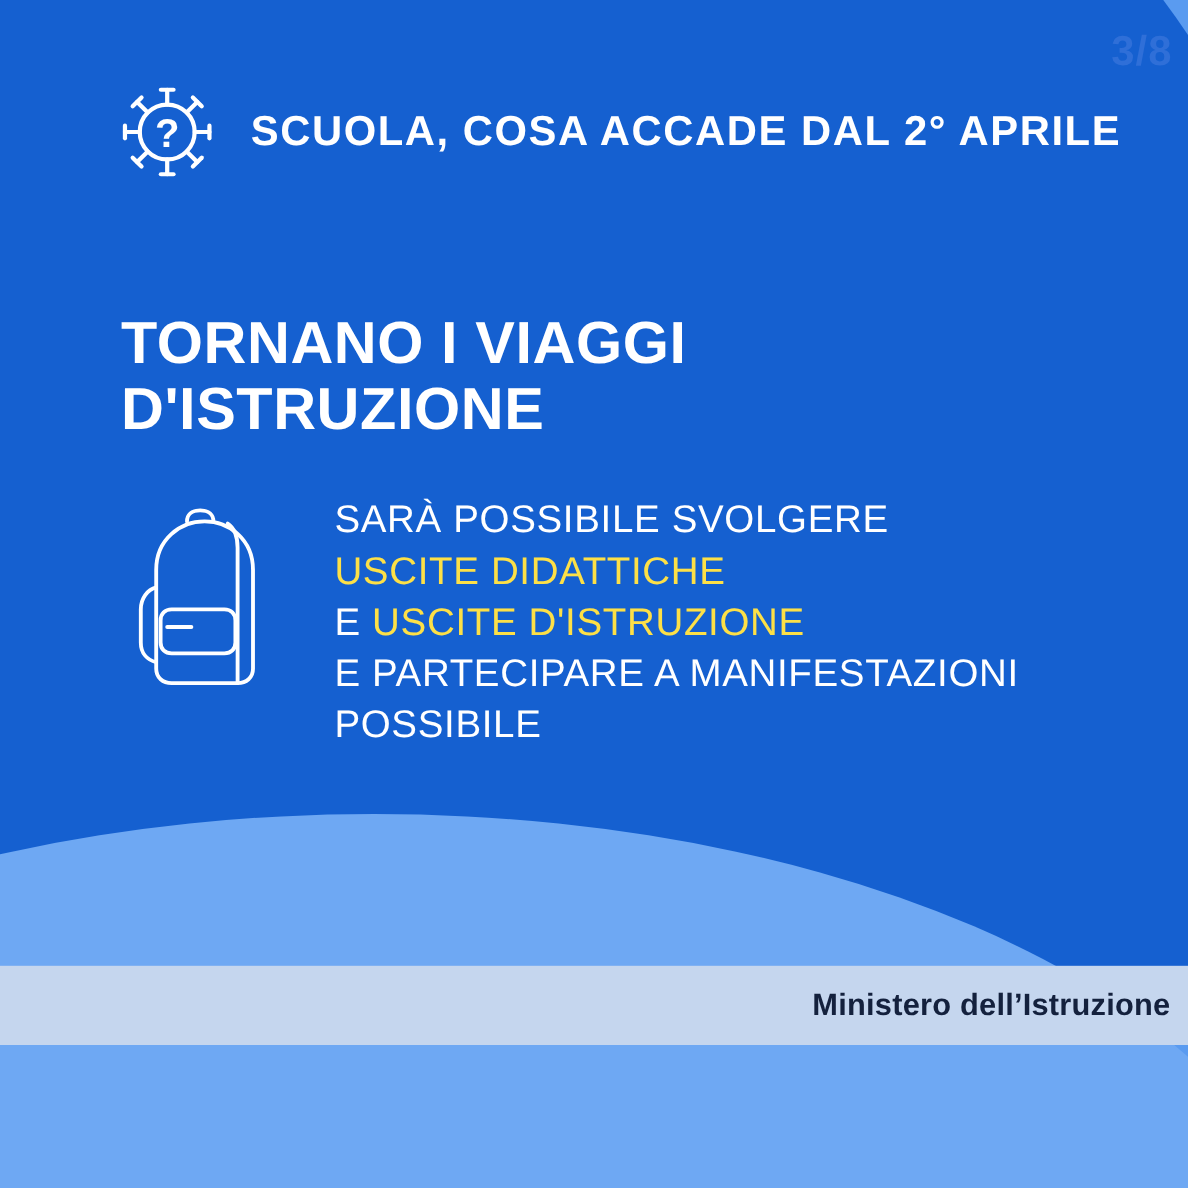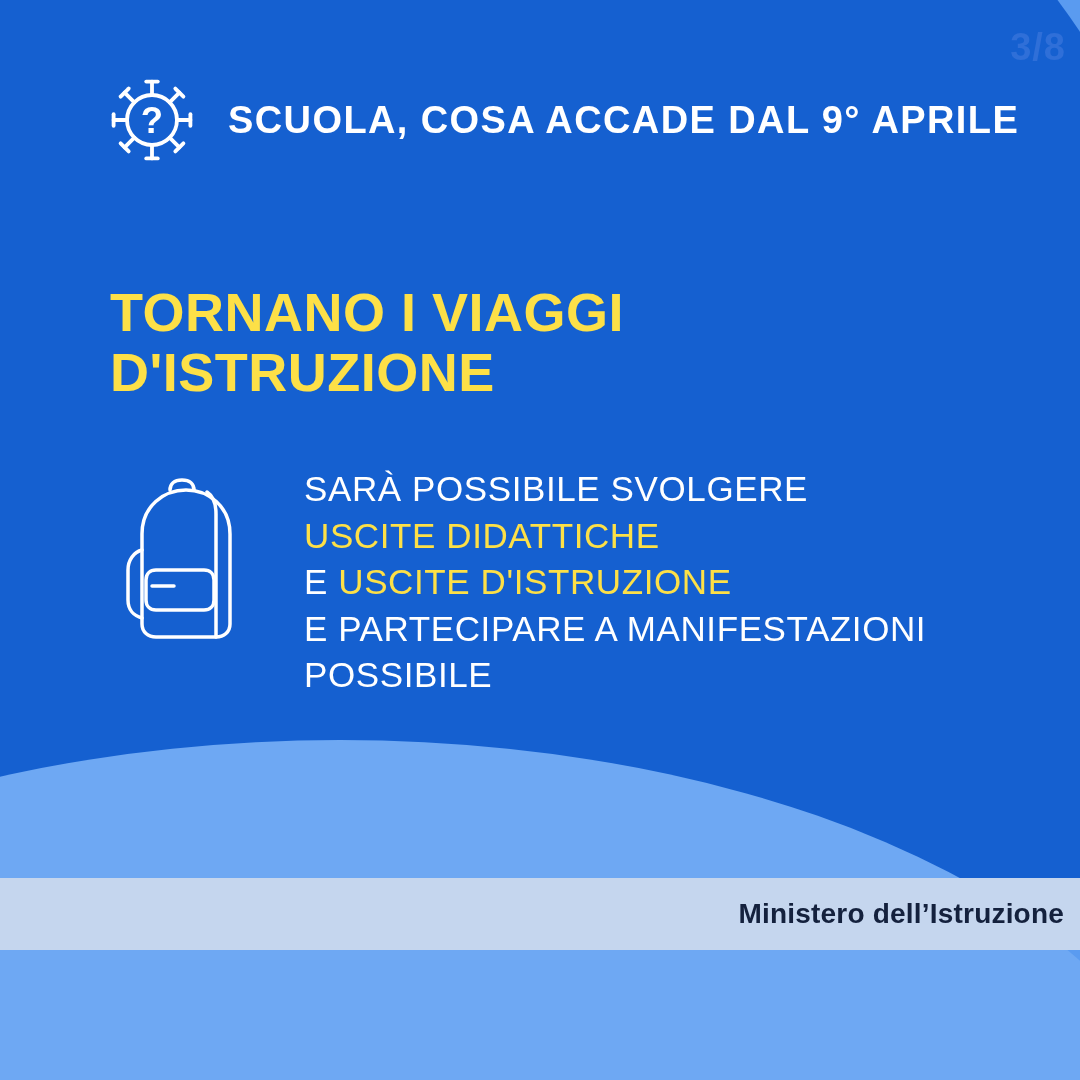--- a/index.html
+++ b/index.html
@@ -111,32 +111,32 @@
     letter-spacing: 1.4px;
     white-space: nowrap;
   }
 
   
   .headline {
     position: absolute;
     left: 110px;
     top: 282px;
     width: 880px;
-    color: #fde047;
+    color: #ffffff;
     font-size: 54px;
     font-weight: bold;
     line-height: 1.12;
     letter-spacing: 0.5px;
   }
 
   
   .body-block {
     position: absolute;
     left: 112px;
-    top: 466px;
+    top: 450px;
     display: flex;
     align-items: flex-start;
     gap: 42px;
   }
   .backpack-icon {
     width: 150px;
     height: 170px;
     flex: 0 0 auto;
     margin-top: 8px;
   }
@@ -181,21 +181,21 @@
         <line x1="17.3" y1="25.7" x2="25.7" y2="17.3"></line>
         <line x1="68.4" y1="31.6" x2="78.5" y2="21.5"></line>
         <line x1="74.3" y1="17.3" x2="82.7" y2="25.7"></line>
         <line x1="31.6" y1="68.4" x2="21.5" y2="78.5"></line>
         <line x1="17.3" y1="74.3" x2="25.7" y2="82.7"></line>
         <line x1="68.4" y1="68.4" x2="78.5" y2="78.5"></line>
         <line x1="74.3" y1="82.7" x2="82.7" y2="74.3"></line>
         <text x="50" y="64" font-family="Liberation Sans, sans-serif" font-size="38" font-weight="bold" fill="#ffffff" stroke="none" text-anchor="middle">?</text>
       </svg>
     </span>
-    <span class="header-title">SCUOLA, COSA ACCADE DAL 9° APRILE</span>
+    <span class="header-title">SCUOLA, COSA ACCADE DAL 2° APRILE</span>
   </div>
 
   <div class="headline">
     <div>TORNANO I VIAGGI D'ISTRUZIONE</div>
   </div>
 
   <div class="body-block">
     <span class="backpack-icon">
       <svg viewBox="0 0 150 175" width="150" height="175" fill="none" stroke="#ffffff" stroke-width="3.5" stroke-linecap="round" stroke-linejoin="round">
         <path d="M30 60 C30 32, 52 16, 74 16 C96 16, 118 32, 118 60 L118 150 C118 158, 112 163, 104 163 L44 163 C36 163, 30 158, 30 150 Z"></path>

